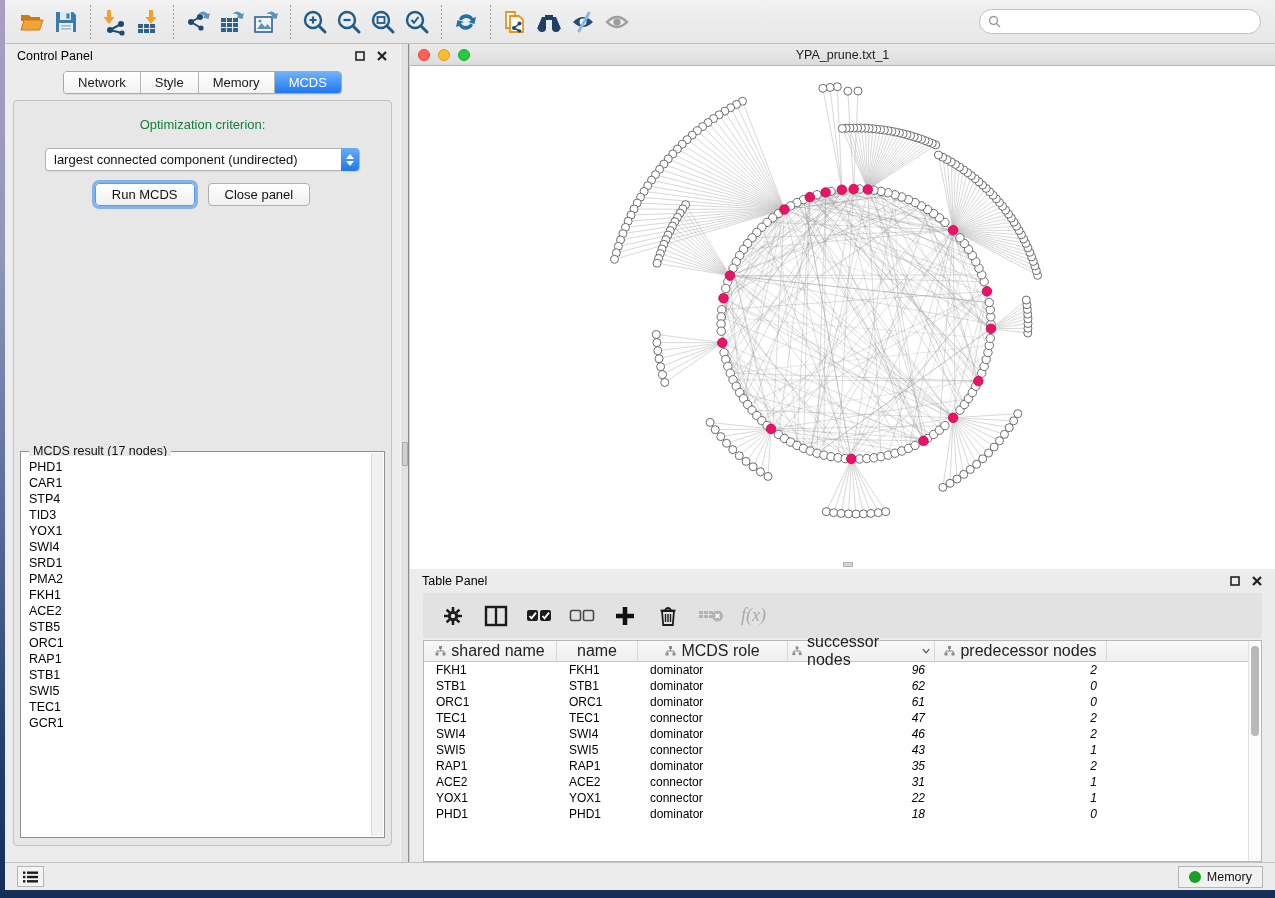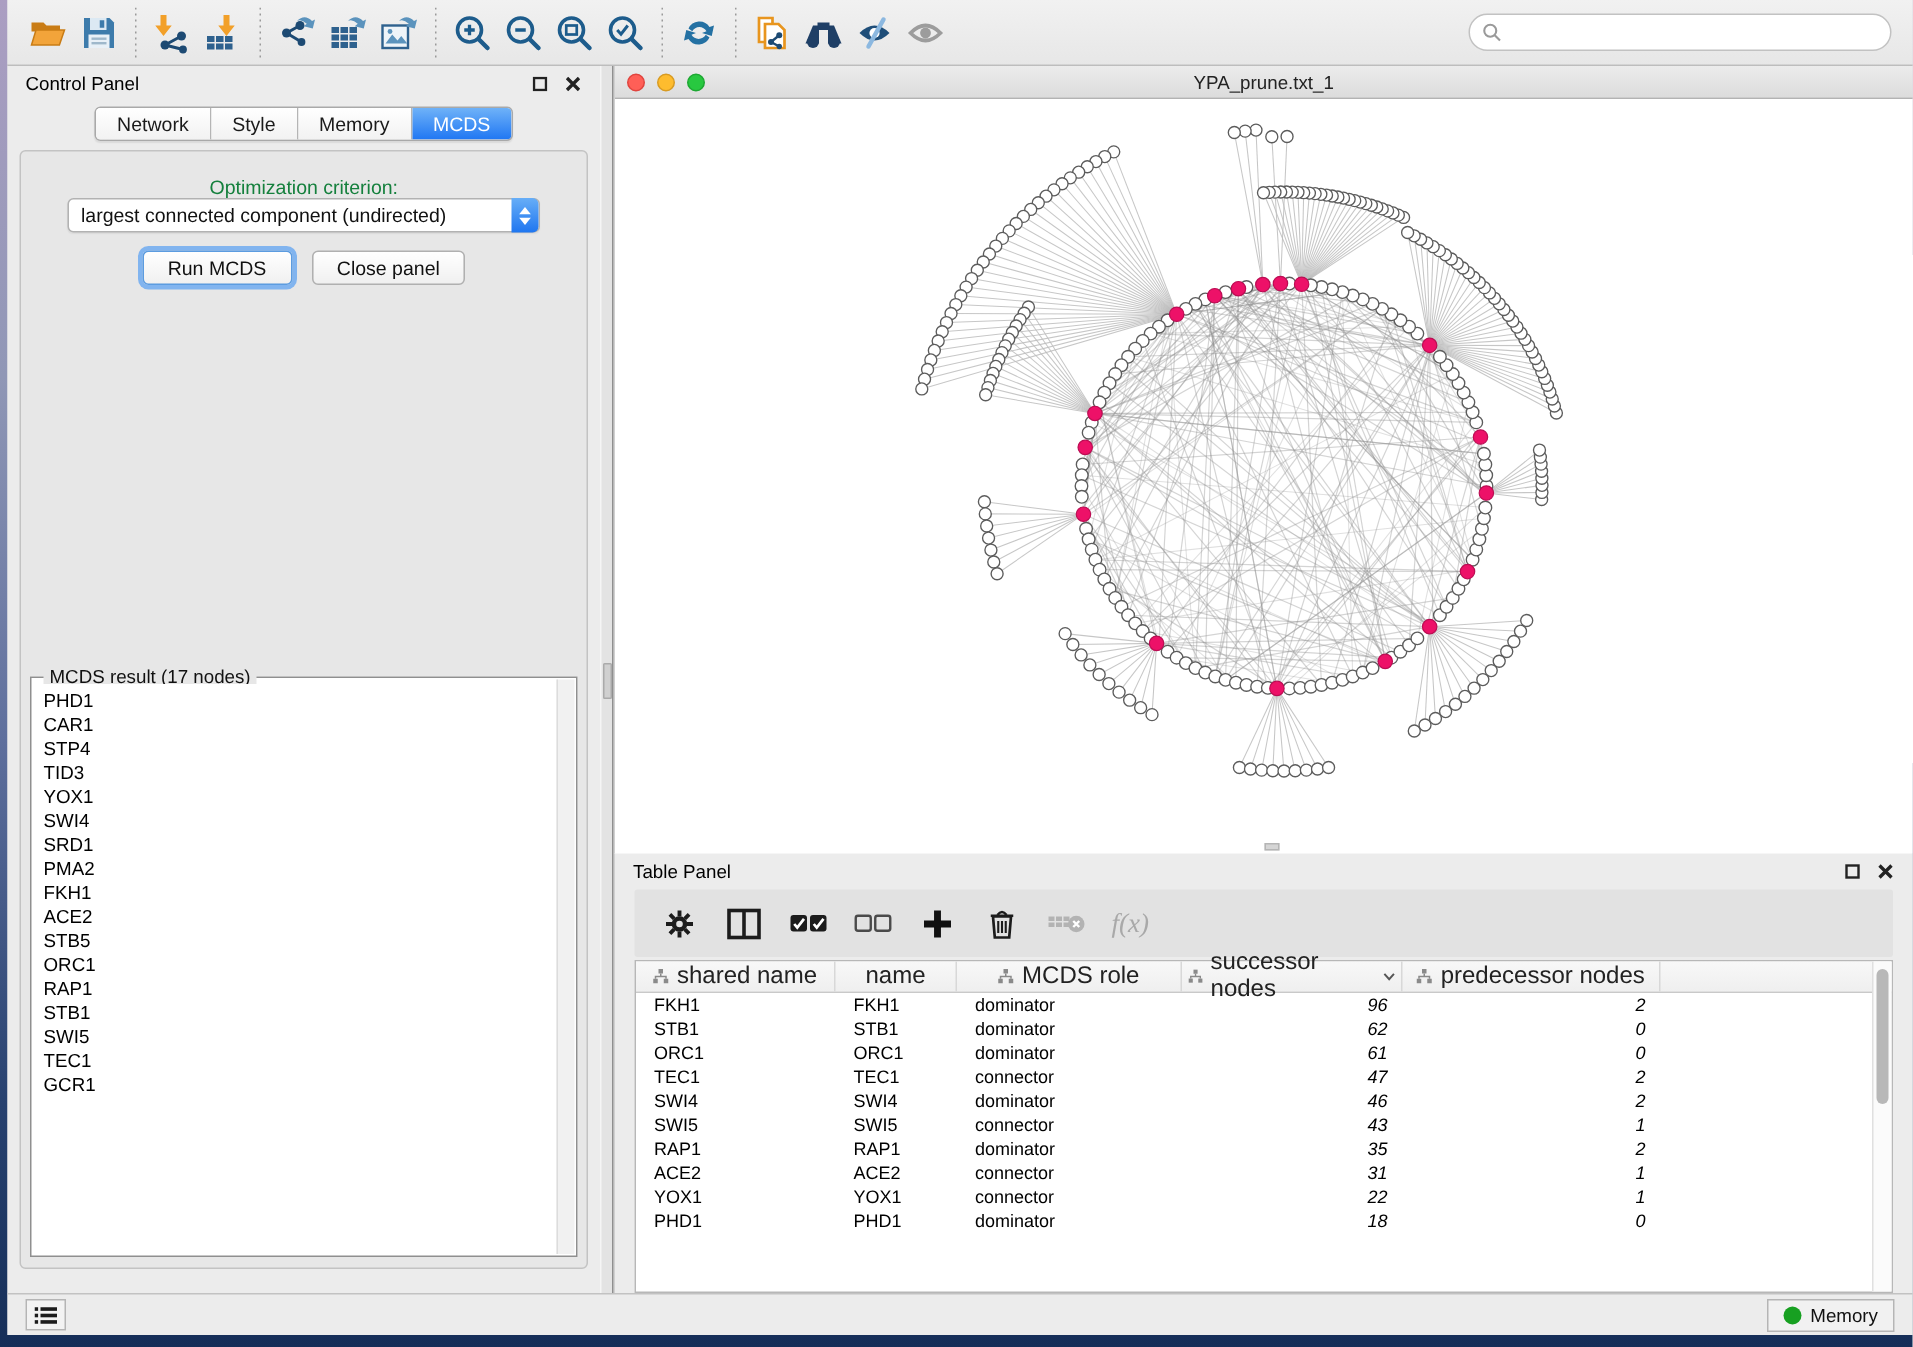--- a/index.html
+++ b/index.html
@@ -44,21 +44,21 @@
   .seg-control { display:flex; border:1px solid #a9a9a9; border-radius:4px; overflow:hidden;
     background:#fff; box-shadow:0 1px 1px rgba(0,0,0,0.08); }
   .seg { padding:3px 14px; font-size:13px; color:#1a1a1a; background:linear-gradient(#ffffff,#f2f2f2);
     border-right:1px solid #b5b5b5; cursor:default; }
   .seg:last-child { border-right:none; }
   .seg.active { background:linear-gradient(#6fb2f8,#2077f3); color:#fff; border-right:none; }
 
   .cp-body { flex:1; margin:2px 8px 16px 8px; background:#e7e7e7;
     border:1px solid #c3c3c3; border-radius:4px; display:flex; flex-direction:column; min-height:0; }
   .opt-label { text-align:center; font-size:13px; color:#15803d; margin-top:16px; }
-  .dropdown-row { display:flex; justify-content:center; margin-top:0; }
+  .dropdown-row { display:flex; justify-content:center; margin-top:16px; }
   .dropdown { width:315px; height:23px; background:#fff; border:1px solid #b2b2b2; border-radius:4px;
     display:flex; align-items:center; font-size:13px; color:#111; padding-left:8px; position:relative;
     box-shadow:0 1px 1px rgba(0,0,0,0.06); }
   .dropdown .stepper { position:absolute; right:0; top:-1px; bottom:-1px; width:18px;
     background:linear-gradient(#67aef7,#1f76f0); border-radius:0 4px 4px 0;
     display:flex; flex-direction:column; align-items:center; justify-content:center; gap:2px; }
   .btn-row { display:flex; justify-content:center; gap:13px; margin-top:12px; }
   .mac-btn { height:23px; padding:0 16px; background:linear-gradient(#ffffff,#f0f0f0);
     border:1px solid #b0b0b0; border-radius:4px; font-size:13px; color:#111;
     font-family:"Liberation Sans",sans-serif; }

